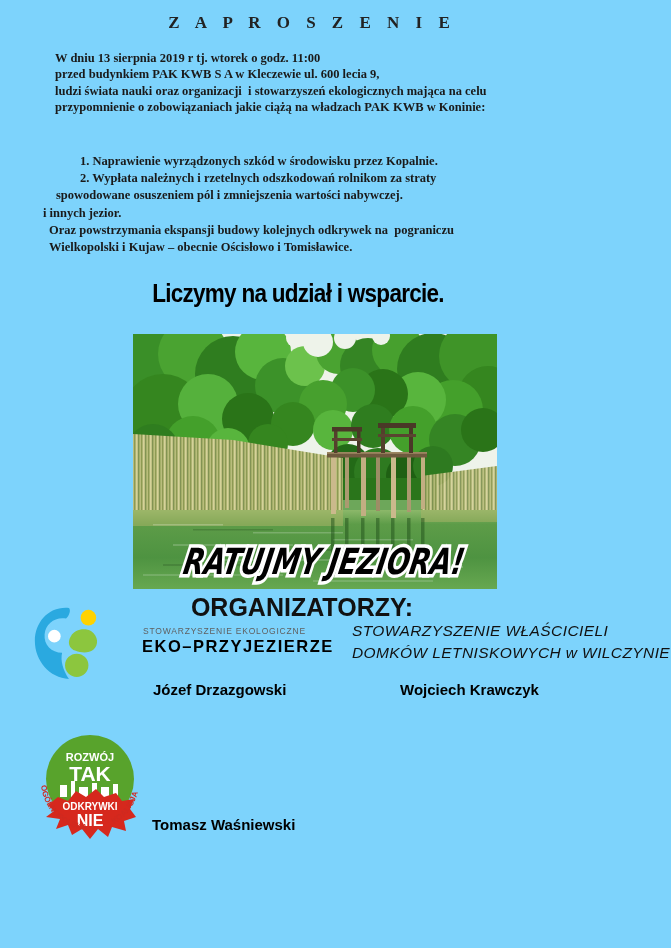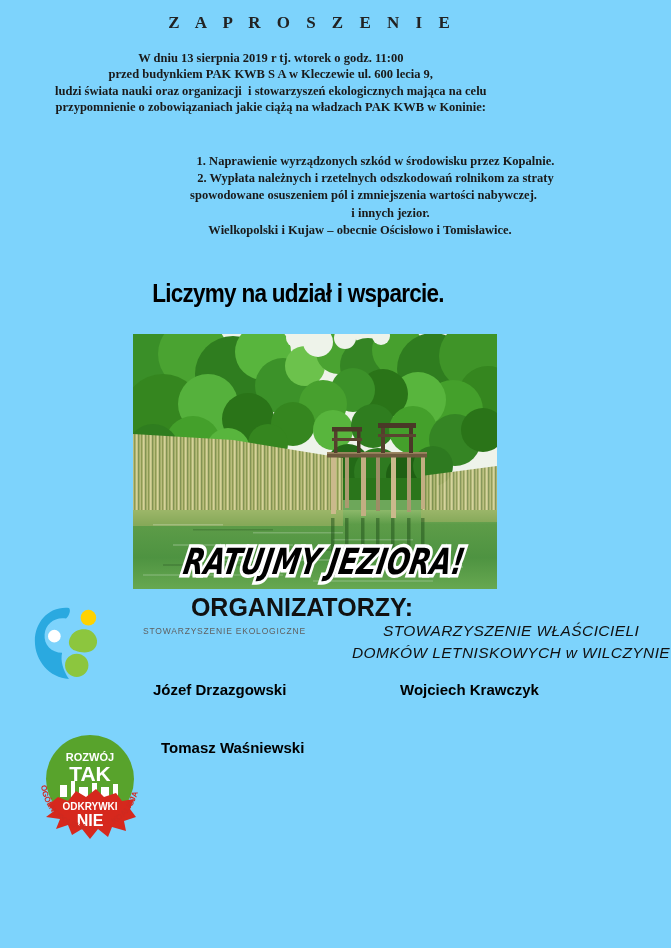--- a/index.html
+++ b/index.html
@@ -1,29 +1,29 @@
 <!DOCTYPE html>
 <html><head>
 <meta charset="utf-8">
 <style>
   html,body{margin:0;padding:0;background:#ffffff;}
   .page{position:relative;width:671px;height:948px;background:#7dd3fc;overflow:hidden;
         font-family:"Liberation Serif",serif;color:#1a1a1a;}
-  .abs{position:absolute;text-align:center;}
+  .abs{position:absolute;}
   .line{white-space:pre;}
 
   .doc-title{top:13px;left:0;width:624px;text-align:center;
              font-weight:bold;font-size:17px;letter-spacing:6px;color:#222;}
 
   .intro{top:50px;left:55px;font-weight:bold;font-size:12.5px;line-height:16.4px;}
 
   .demands{top:153px;left:0;width:671px;font-weight:bold;font-size:12.5px;line-height:17.2px;}
   .ind-item{padding-left:80px;}
   .ind-cont{padding-left:56px;}
-  .ind-cont2{padding-left:110px;}
+  .ind-cont2{padding-left:43px;}
   .ind-out{padding-left:49px;}
 
   .appeal{top:279px;left:0;width:596px;text-align:center;
           font-family:"Liberation Sans",sans-serif;font-weight:bold;font-size:25px;
           letter-spacing:-0.8px;transform:scaleX(0.9);transform-origin:50% 50%;color:#000;}
 
   .photo{left:133px;top:334px;width:364px;height:255px;}
   .photo svg{display:block;width:364px;height:255px;}
 
   .org-heading{top:593px;left:0;width:604px;text-align:center;
@@ -34,21 +34,21 @@
              font-size:8.5px;letter-spacing:0.8px;color:#5f5f5f;}
   .eko-name{left:142px;top:637px;font-family:"Liberation Sans",sans-serif;
             font-weight:bold;font-size:16.5px;letter-spacing:1.5px;color:#000;}
 
   .wilczyn{left:352px;top:620px;font-family:"Liberation Sans",sans-serif;
            font-style:italic;font-size:15.5px;letter-spacing:0.4px;line-height:21.5px;color:#111;}
 
   .person{font-family:"Liberation Sans",sans-serif;font-weight:bold;font-size:15px;color:#000;}
   .p-jozef{left:153px;top:681px;}
   .p-wojciech{left:400px;top:681px;}
-  .p-tomasz{left:152px;top:739px;margin-left:9px;}
+  .p-tomasz{left:152px;top:816px;}
 
   .rozwoj-logo{left:38px;top:733px;width:104px;height:108px;}
 </style>
 </head>
 <body>
 
 <div class="page">
 
   <div class="abs doc-title">Z A P R O S Z E N I E</div>
 
@@ -57,20 +57,21 @@
     <div class="line">przed budynkiem PAK KWB S A w Kleczewie ul. 600 lecia 9,</div>
     <div class="line">ludzi świata nauki oraz organizacji  i stowarzyszeń ekologicznych mająca na celu</div>
     <div class="line">przypomnienie o zobowiązaniach jakie ciążą na władzach PAK KWB w Koninie:</div>
   </div>
 
   <div class="abs demands">
     <div class="line ind-item">1. Naprawienie wyrządzonych szkód w środowisku przez Kopalnie.</div>
     <div class="line ind-item">2. Wypłata należnych i rzetelnych odszkodowań rolnikom za straty</div>
     <div class="line ind-cont">spowodowane osuszeniem pól i zmniejszenia wartości nabywczej.</div>
     <div class="line ind-cont2">i innych jezior.</div>
+    <div class="line ind-out">Oraz powstrzymania ekspansji budowy kolejnych odkrywek na  pograniczu</div>
     <div class="line ind-out">Wielkopolski i Kujaw – obecnie Ościsłowo i Tomisławice.</div>
   </div>
 
   <div class="abs appeal">Liczymy na udział i wsparcie.</div>
 
   <div class="abs photo">
     <svg viewBox="0 0 364 255" role="img">
       <defs>
         <linearGradient id="wg" x1="0" y1="0" x2="0" y2="1">
           <stop offset="0" stop-color="#8cb86a"></stop>
@@ -197,20 +198,21 @@
   <div class="abs eko-logo">
     <svg viewBox="0 0 76 80" role="img">
       <path d="M40,4 C20,2 5,18 5,38 C5,58 20,76 40,77 C34,68 31,58 33,50 C22,50 14,42 15,31 C16,20 26,13 37,15 C41,11 42,6 40,4 Z" fill="#2aa9e0"></path>
       <circle cx="25" cy="33" r="6.5" fill="#ffffff"></circle>
       <path d="M47,48 C40,46 38,39 42,33 C46,26 56,24 63,28 C70,33 71,42 65,47 C60,51 52,50 47,48 Z" fill="#8cc63e"></path>
       <circle cx="48" cy="63" r="12" fill="#8cc63e"></circle>
       <circle cx="60" cy="14" r="8" fill="#ffd200"></circle>
     </svg>
   </div>
   <div class="abs eko-small">STOWARZYSZENIE EKOLOGICZNE</div>
+  <div class="abs eko-name">EKO–PRZYJEZIERZE</div>
 
   <div class="abs wilczyn">
     <div class="line">STOWARZYSZENIE WŁAŚCICIELI</div>
     <div class="line">DOMKÓW LETNISKOWYCH w WILCZYNIE</div>
   </div>
 
   <div class="abs person p-jozef">Józef Drzazgowski</div>
   <div class="abs person p-wojciech">Wojciech Krawczyk</div>
 
   <div class="abs rozwoj-logo">

